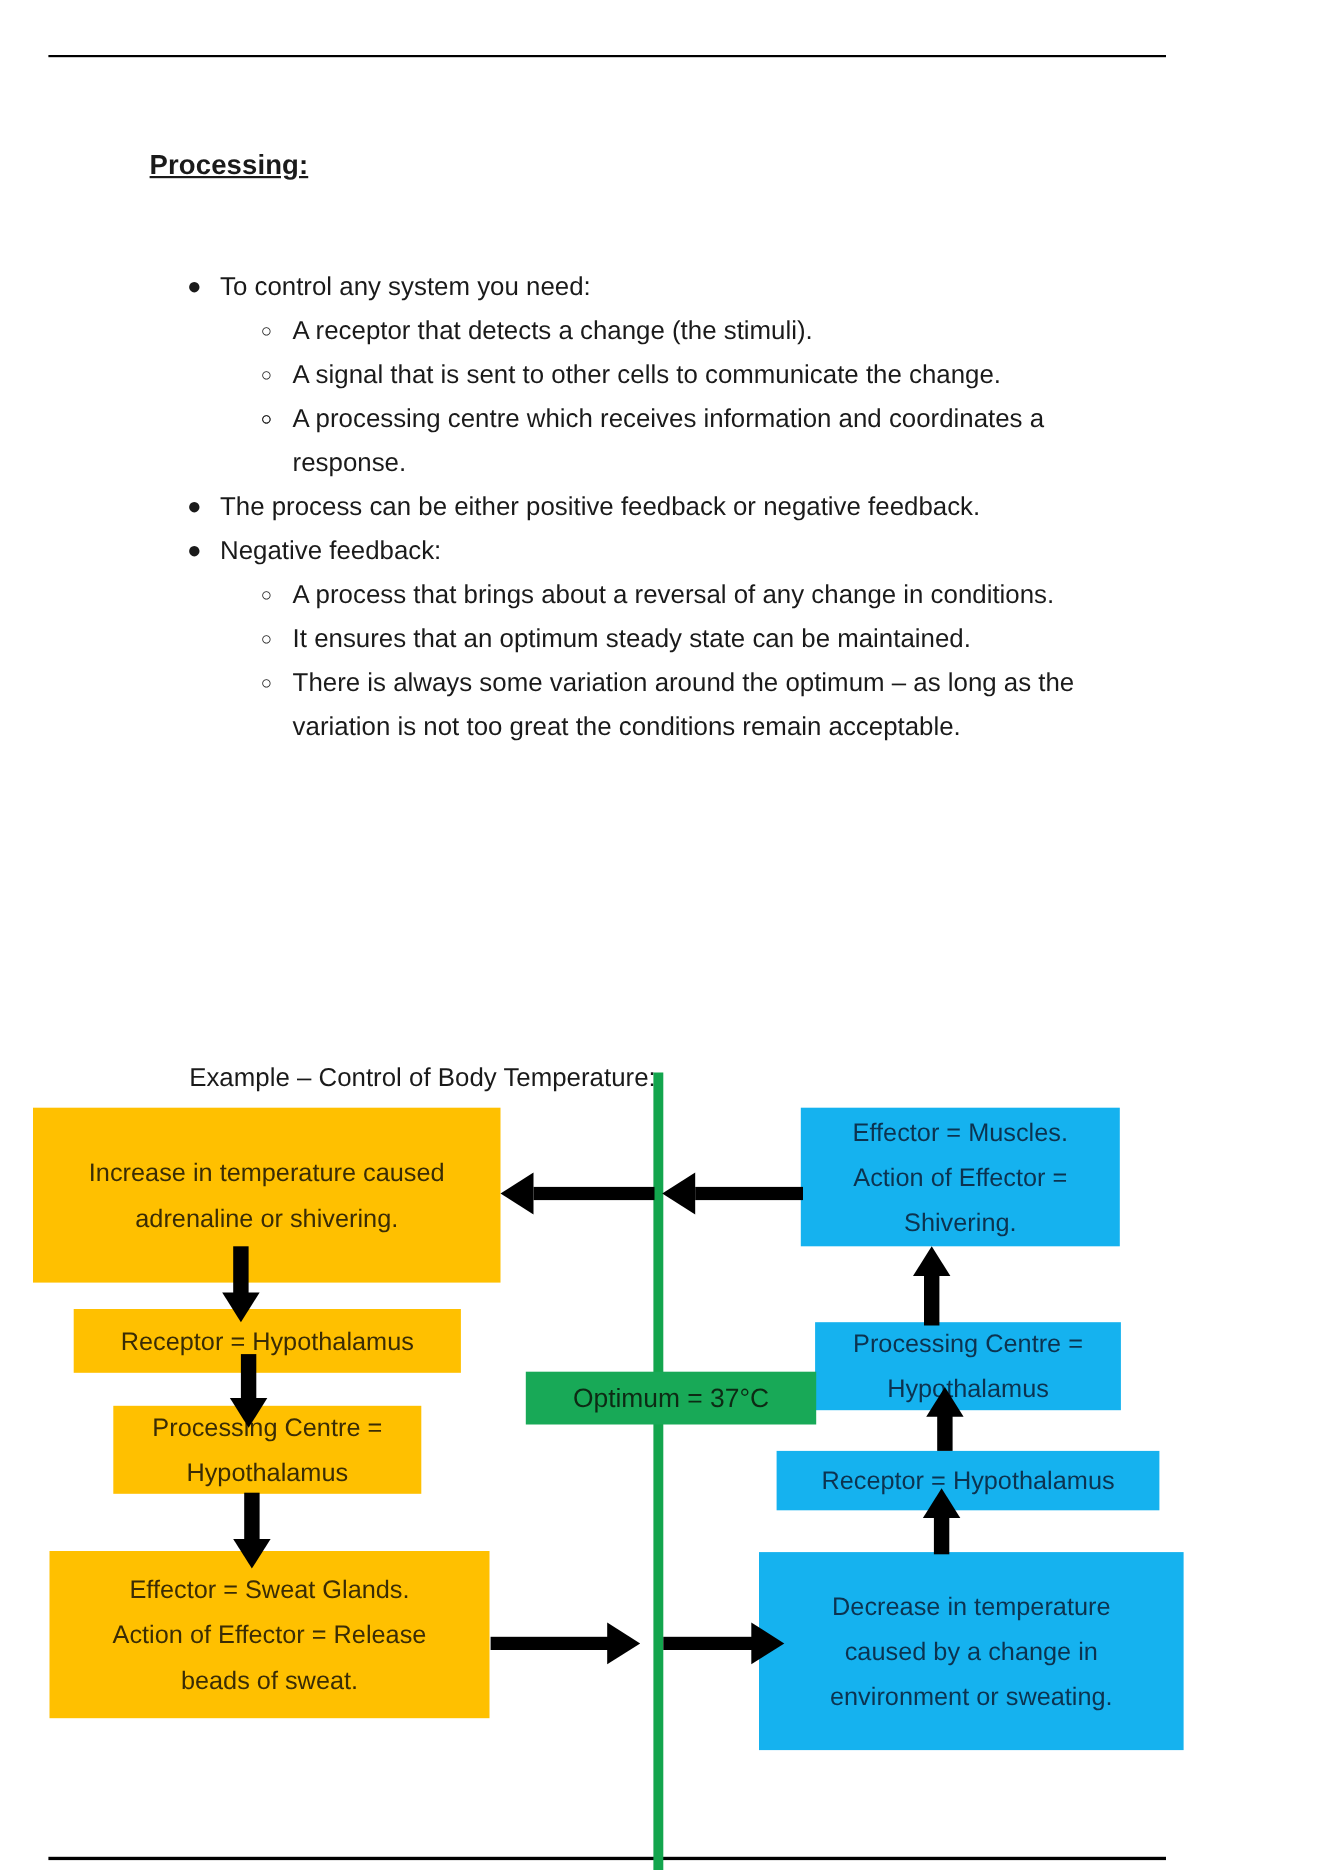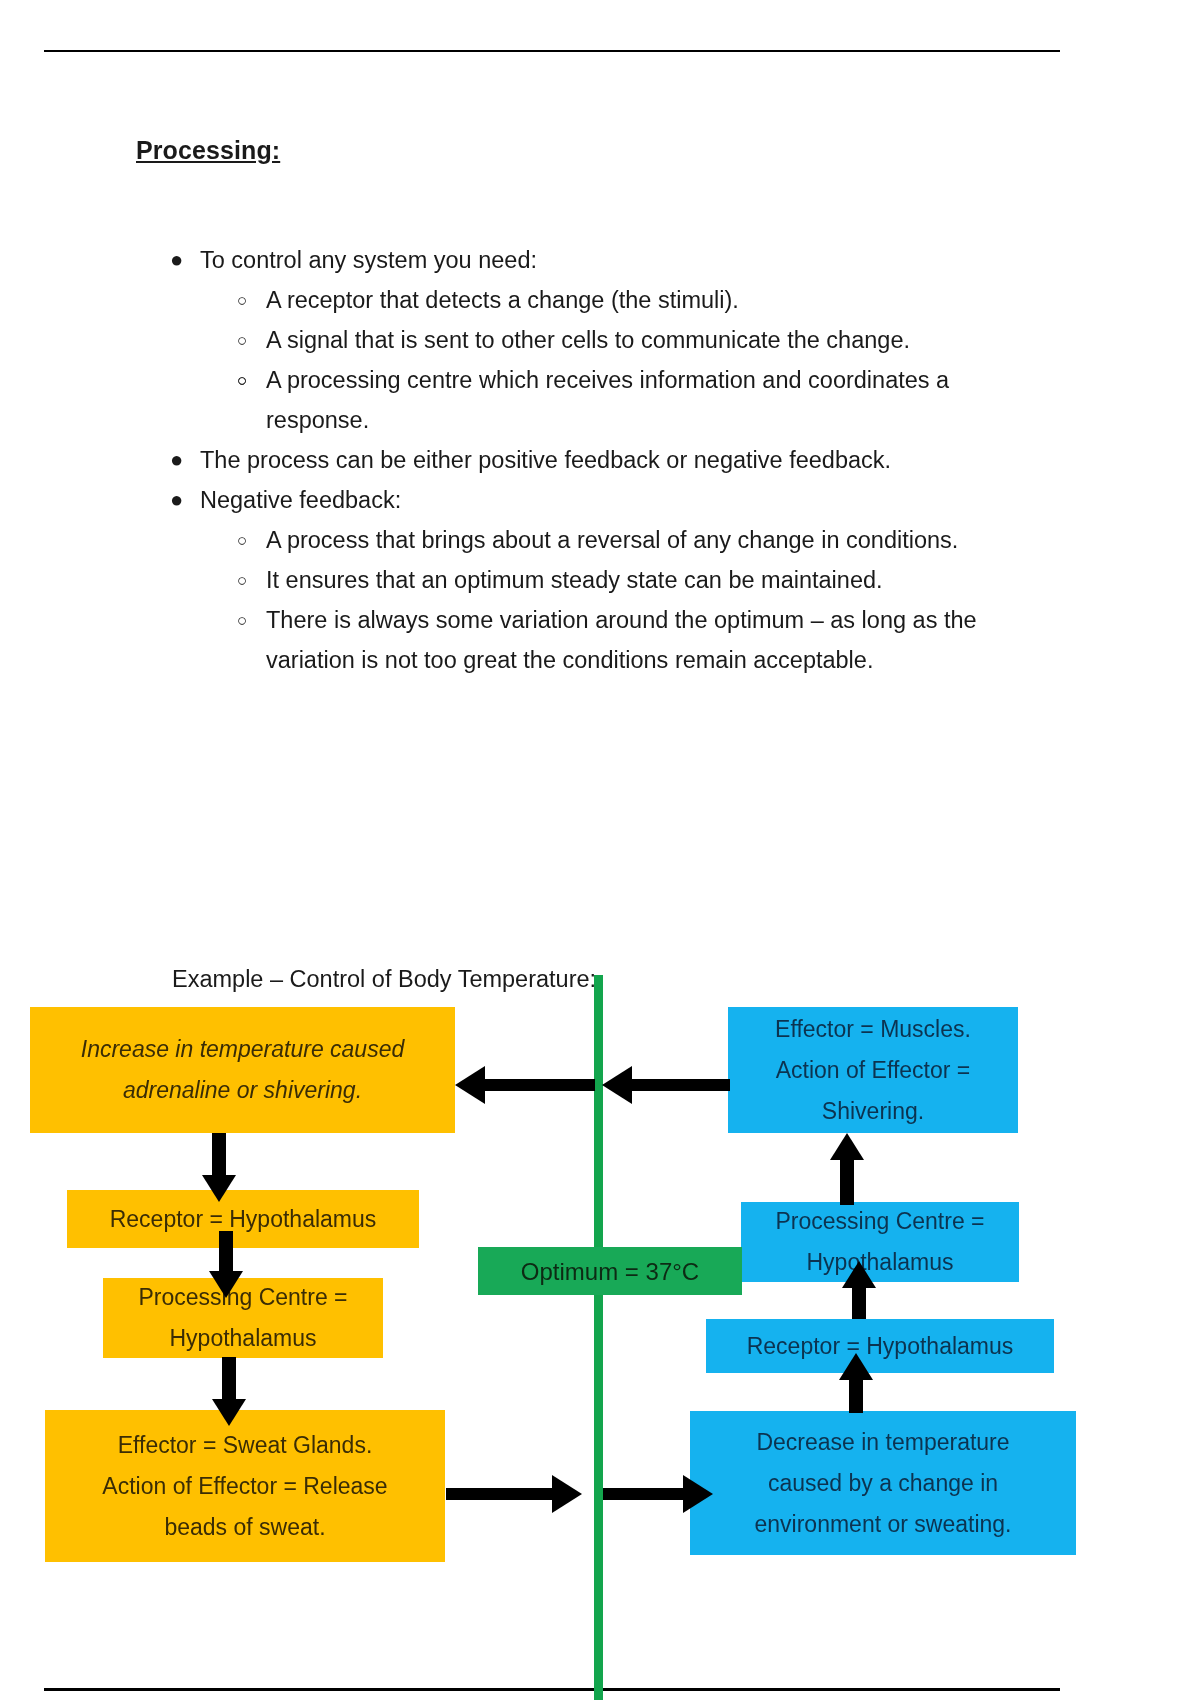--- a/index.html
+++ b/index.html
@@ -210,21 +210,21 @@
     </ul>
   </div>
 
   <div class="example-line">Example – Control of Body Temperature:</div>
 </div>
 
 <div class="diagram">
 
   <div class="optimum-line"></div>
 
-  <div class="node orange" style="left:30px; top:32px; width:425px; height:126px;font-style:italic;">
+  <div class="node orange" style="left:30px; top:32px; width:425px; height:159px;">
     <span class="ln">Increase in temperature caused</span>
     <span class="ln">adrenaline or shivering.</span>
   </div>
 
   <div class="node orange" style="left:67px; top:215px; width:352px; height:58px;">
     <span class="ln">Receptor = Hypothalamus</span>
   </div>
 
   <div class="node orange" style="left:103px; top:303px; width:280px; height:80px;">
     <span class="ln">Processing Centre =</span>
@@ -245,21 +245,21 @@
 
   <div class="node blue" style="left:741px; top:227px; width:278px; height:80px;">
     <span class="ln">Processing Centre =</span>
     <span class="ln">Hypothalamus</span>
   </div>
 
   <div class="node blue" style="left:706px; top:344px; width:348px; height:54px;">
     <span class="ln">Receptor = Hypothalamus</span>
   </div>
 
-  <div class="node blue" style="left:690px; top:436px; width:386px; height:144px;justify-content:center;">
+  <div class="node blue" style="left:690px; top:436px; width:386px; height:180px;justify-content:center;">
     <span class="ln">Decrease in temperature</span>
     <span class="ln">caused by a change in</span>
     <span class="ln">environment or sweating.</span>
   </div>
 
   <div class="node green" style="left:478px; top:272px; width:264px; height:48px;">
     <span class="ln">Optimum = 37°C</span>
   </div>
 
   <div class="arrow">

